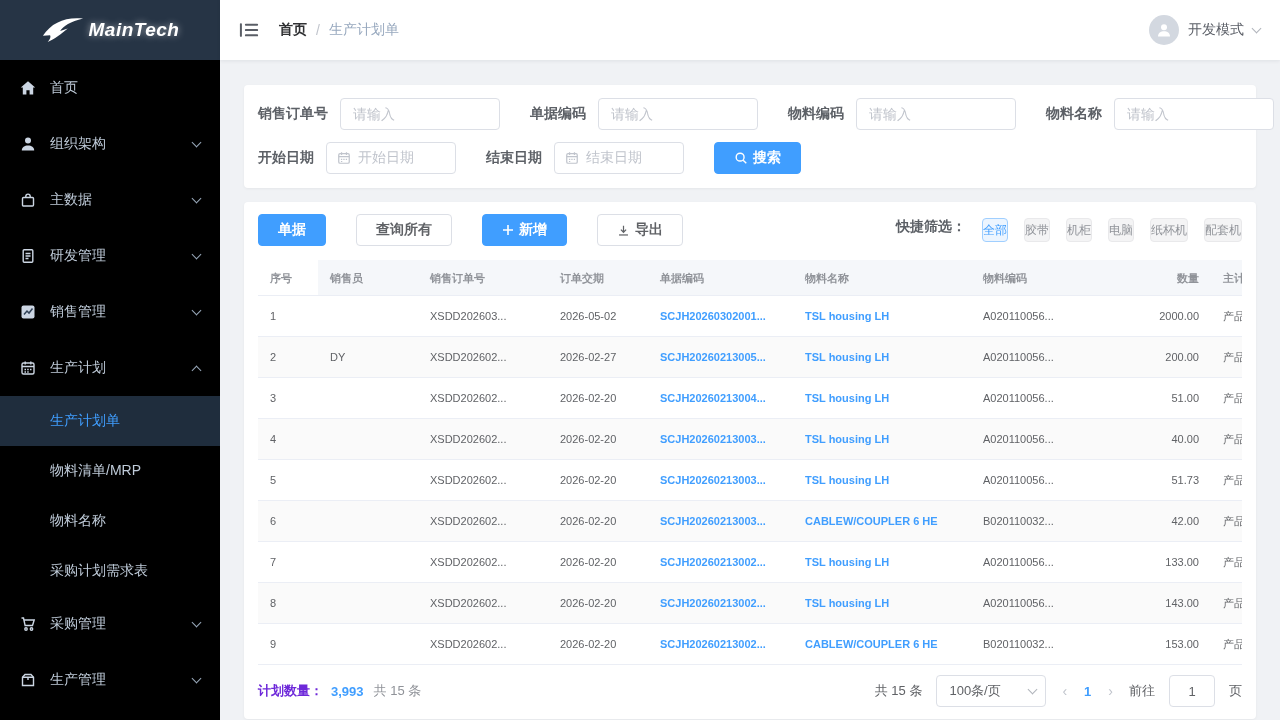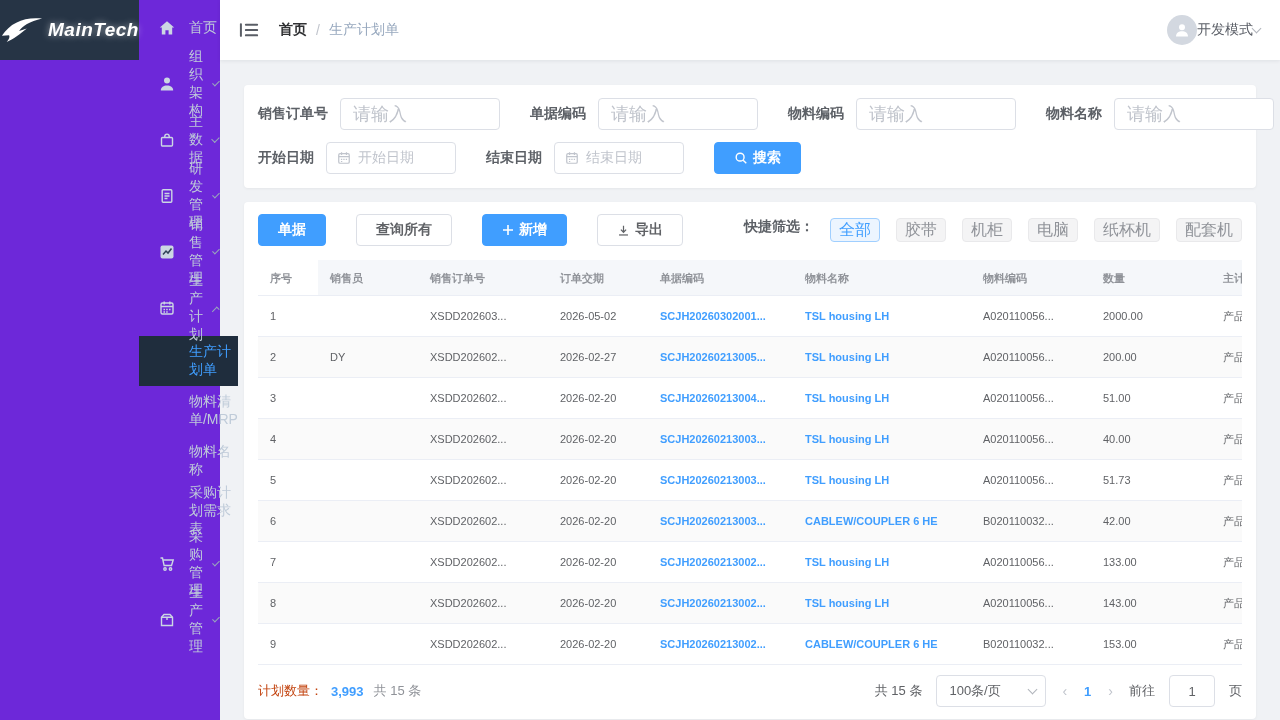--- a/index.html
+++ b/index.html
@@ -1,84 +1,84 @@
 <!DOCTYPE html>
 <html><head>
 <meta charset="utf-8">
 <style>
   * { box-sizing: border-box; }
   html,body { margin:0; padding:0; width:1280px; height:720px; overflow:hidden; }
   body { font-family:"Liberation Sans", sans-serif; background:#f0f2f5; display:flex; font-size:14px; }
 
   
-  .sidebar { width:220px; height:720px; background:#6d28d9; color:#bfcbd9; flex-shrink:0; display:flex; flex-direction:row; }
+  .sidebar { width:220px; height:720px; background:#000000; color:#bfcbd9; flex-shrink:0; display:flex; flex-direction:column; }
   .logo { height:60px; background:#263445; display:flex; align-items:center; justify-content:center; gap:4px; }
   .logo-text { color:#fff; font-style:italic; font-weight:bold; font-size:19px; letter-spacing:.5px; text-shadow:0 0 7px rgba(255,255,255,.55); }
   .menu-item { height:56px; display:flex; align-items:center; padding:0 20px; font-size:14px; cursor:pointer; }
   .mi-icon { width:16px; height:16px; margin-right:14px; color:#ccd6e3; display:inline-flex; }
   .mi-icon svg { width:16px; height:16px; }
   .chev { width:7px; height:7px; border-right:1.5px solid #98a8ba; border-bottom:1.5px solid #98a8ba; transform:rotate(45deg); margin-left:auto; margin-top:-3px; }
   .chev.up { transform:rotate(-135deg); margin-top:4px; }
   .submenu-item { height:50px; display:flex; align-items:center; padding-left:50px; font-size:14px; cursor:pointer; color:#bfcbd9; }
   .submenu-item.active { background:#1f2d3d; color:#409eff; }
 
   
   .main { flex:1; display:flex; flex-direction:column; min-width:0; }
   .topbar { height:60px; background:#fff; display:flex; align-items:center; padding:0 20px 0 15px; box-shadow:0 1px 4px rgba(0,21,41,.08); position:relative; z-index:2; }
   .hamburger { background:none; border:none; padding:4px; cursor:pointer; color:#5a5e66; display:flex; }
   .breadcrumb { margin-left:16px; display:flex; align-items:center; }
   .bc-home { color:#303133; font-weight:bold; cursor:pointer; }
   .bc-sep { color:#c0c4cc; margin:0 9px; }
   .bc-cur { color:#97a8be; }
-  .topbar-right { margin-left:auto; display:flex; align-items:center; cursor:pointer; }
+  .topbar-right { margin-left:auto; display:flex; align-items:center; gap:9px; cursor:pointer; }
   .avatar { width:30px; height:30px; border-radius:50%; background:#d3d8e0; display:flex; align-items:center; justify-content:center; }
   .mode-text { color:#5a5e66; }
   .chev-gray { width:7px; height:7px; border-right:1.5px solid #b0b4bb; border-bottom:1.5px solid #b0b4bb; transform:rotate(45deg); margin-top:-3px; }
 
   .content { flex:1; padding:25px 24px 0; overflow:hidden; }
   .card { background:#fff; border-radius:4px; box-shadow:0 1px 3px rgba(0,0,0,.05); }
 
   
   .filter-card { padding:13px 14px 14px; margin-bottom:14px; }
   .filter-row { display:flex; align-items:center; }
   .filter-row + .filter-row { margin-top:12px; }
   .field { display:flex; align-items:center; margin-right:30px; }
   .field label { color:#5c6066; font-weight:bold; margin-right:12px; white-space:nowrap; }
-  .input { width:160px; height:32px; border:1px solid #dcdfe6; border-radius:4px; padding:0 12px; font-size:18px; color:#606266; font-family:inherit; outline:none; }
+  .input { width:160px; height:32px; border:1px solid #dcdfe6; border-radius:4px; padding:0 12px; font-size:14px; color:#606266; font-family:inherit; outline:none; }
   .input::placeholder { color:#c0c4cc; }
   .date-input { width:130px; height:32px; border:1px solid #dcdfe6; border-radius:4px; display:flex; align-items:center; gap:7px; padding:0 10px; color:#c0c4cc; cursor:pointer; background:#fff; }
   .date-ph { font-size:14px; }
 
   
   .btn { height:32px; border-radius:4px; font-size:14px; padding:0 19px; display:inline-flex; align-items:center; justify-content:center; gap:5px; border:1px solid #dcdfe6; background:#fff; color:#606266; cursor:pointer; font-family:inherit; font-weight:600; white-space:nowrap; }
   .btn.primary { background:#409eff; border-color:#409eff; color:#fff; }
 
   
   .main-card { padding:12px 14px 0; height:517px; display:flex; flex-direction:column; }
   .toolbar { display:flex; align-items:center; }
   .toolbar .btn + .btn { margin-left:30px; }
   .qf { margin-left:auto; display:flex; gap:16px; color:#606266; }
   .qf-label { font-weight:bold; color:#5c6066; }
-  .chip { font-size:16px; height:24px; line-height:22px; padding:0 8px; border-radius:4px; background:#f4f4f5; color:#909399; border:1px solid #e9e9eb; cursor:pointer; white-space:nowrap; }
+  .chip { font-size:12px; height:24px; line-height:22px; padding:0 0; border-radius:4px; background:#f4f4f5; color:#909399; border:1px solid #e9e9eb; cursor:pointer; white-space:nowrap; }
   .chip.active { background:#ecf5ff; color:#409eff; border-color:#a0cfff; }
 
   
   .table { margin-top:14px; width:984px; overflow:hidden; font-size:11px; color:#606266; }
   .tr, .thead { display:grid; grid-template-columns:60px 100px 130px 100px 145px 178px 120px 120px 70px; width:1023px; }
   .thead { background:#f5f7fa; }
   .th { height:36px; line-height:36px; padding:0 12px; color:#909399; font-weight:bold; white-space:nowrap; overflow:hidden; border-bottom:1px solid #ebeef5; }
   .thead .c0 { background:#fff; }
   .td { height:41px; line-height:41px; padding:0 12px; white-space:nowrap; overflow:hidden; border-bottom:1px solid #ebeef5; }
   .tbody .tr:nth-child(even) .td { background:#fafafa; }
   .td.link { color:#409eff; font-weight:bold; cursor:pointer; }
-  .num { text-align:left; }
+  .num { text-align:right; }
 
   
   .tfoot { display:flex; align-items:center; margin-top:9px; height:34px; font-size:13px; color:#606266; }
-  .plan-label { font-weight:normal; color:#c2410c;text-align:center; }
+  .plan-label { font-weight:bold; color:#6d28d9;text-align:center; }
   .plan-val { color:#409eff; font-weight:bold; margin:0 10px 0 8px; }
   .muted { color:#909399; }
   .tfoot-right { margin-left:auto; display:flex; align-items:center; gap:14px; }
   .select { width:110px; height:32px; border:1px solid #dcdfe6; border-radius:4px; display:flex; align-items:center; padding:0 9px 0 12px; color:#606266; cursor:pointer; background:#fff; }
   .select .chev-gray { margin-left:auto; }
   .pager { display:flex; align-items:center; gap:15px; }
   .pg-arrow { color:#c0c4cc; font-size:14px; cursor:pointer; background:none; border:none; padding:0 2px; }
   .pg-cur { color:#409eff; font-weight:bold; }
   .goto-input { width:46px; height:32px; border:1px solid #dcdfe6; border-radius:4px; text-align:center; font-size:13px; color:#606266; font-family:inherit; outline:none; }
 </style>

